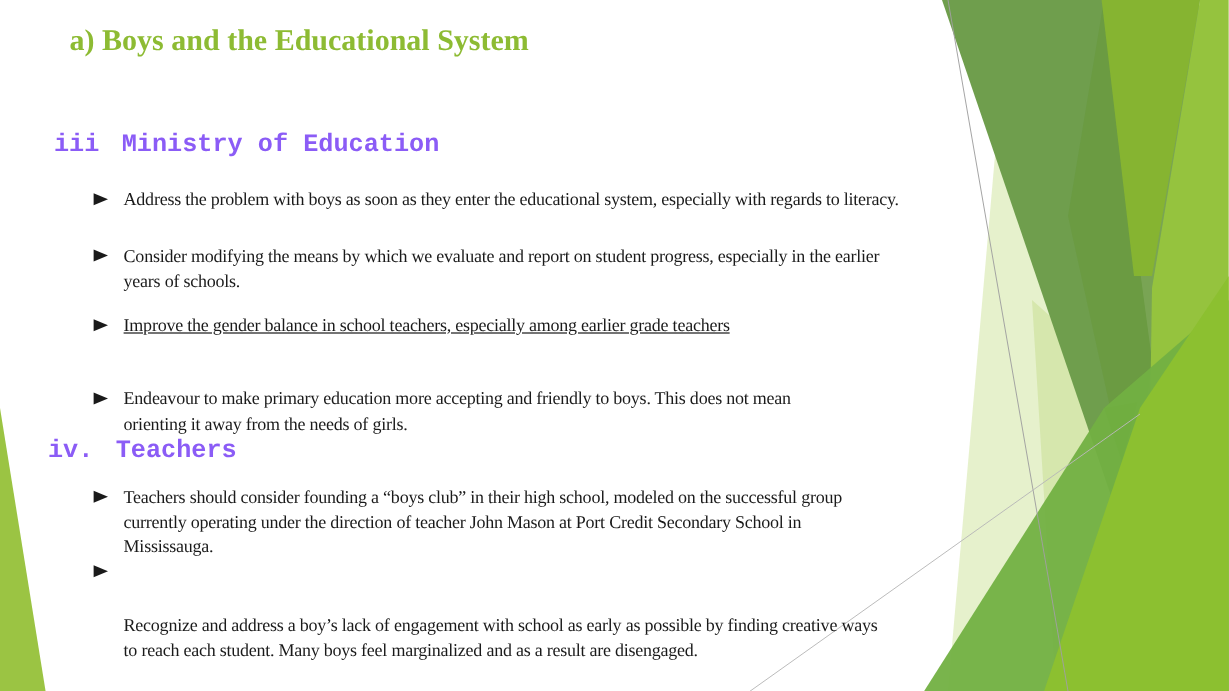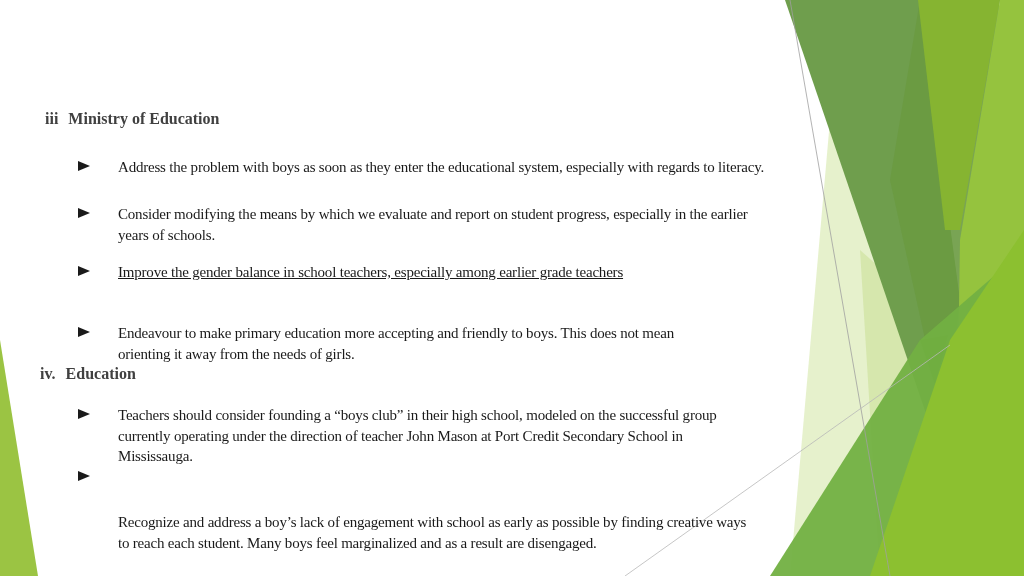--- a/index.html
+++ b/index.html
@@ -11,26 +11,26 @@
     }
     .deco { position: absolute; left: 0; top: 0; width: 1024px; height: 576px; pointer-events: none; }
     .title {
       position: absolute; left: 58px; top: 19px;
       font-family: "Liberation Serif", "DejaVu Serif", serif;
       font-weight: bold; font-size: 25px; line-height: 31px;
       color: #8dbb33;
     }
     .title div { white-space: nowrap; }
     .section-head {
-      position: absolute; font-weight: bold; font-size: 16px; color: #404040; white-space: nowrap;
+      position: absolute; font-weight: bold; font-size: 21px; color: #8b5cf6; white-space: nowrap; font-family: Liberation Mono, monospace;
     }
     .section-head .num { margin-right: 6px; }
     .bullet {
       position: absolute; left: 78px; width: 680px;
-      font-size: 15px; line-height: 20.5px; color: #1a1a1a; padding-left: 15px;
+      font-size: 15px; line-height: 20.5px; color: #1a1a1a;
     }
     .bullet .arrow {
       position: absolute; left: 0; top: 4px; width: 0; height: 0;
       border-top: 5.5px solid transparent; border-bottom: 5.5px solid transparent;
       border-left: 12px solid #1a1a1a;
     }
     .bullet .text { margin-left: 25px; display: block; letter-spacing: -0.2px; }
     .arrow-only {
       position: absolute; left: 78px; top: 471px; width: 0; height: 0;
       border-top: 5.5px solid transparent; border-bottom: 5.5px solid transparent;
@@ -56,20 +56,21 @@
   <polygon points="920,340 948,335 935,385" fill="#4e8d24"></polygon>
 
   <polygon points="920,340 1024,250 1024,576 770,576" fill="#72b042" opacity="0.95"></polygon>
   <polygon points="950,340 1024,230 1024,576 870,576" fill="#8cc030"></polygon>
 
   <line x1="790" y1="0" x2="890" y2="576" stroke="#a0a0a0" stroke-width="0.8"></line>
   <line x1="625" y1="576" x2="950" y2="345" stroke="#b8b8b8" stroke-width="0.8"></line>
 </svg>
 
 <div class="title">
+  <div>a)  Boys and the Educational System</div>
 </div>
 
 <div class="section-head" style="left:45px; top:110px;">
   <span class="num">iii</span>
   <span>Ministry of Education</span>
 </div>
 
 <div class="bullet" style="top:157px;">
   <span class="arrow"></span>
   <span class="text">Address the problem with boys as soon as they enter the educational system, especially with regards to literacy.</span>
@@ -82,21 +83,21 @@
   <span class="arrow"></span>
   <span class="text">Improve the gender balance in school teachers, especially among earlier grade teachers</span>
 </div>
 <div class="bullet" style="top:303px; width:620px;margin-top:20px;">
   <span class="arrow"></span>
   <span class="text">Endeavour to make primary education more accepting and friendly to boys. This does not mean orienting it away from the needs of girls.</span>
 </div>
 
 <div class="section-head" style="left:40px; top:365px;">
   <span class="num">iv.</span>
-  <span>Education</span>
+  <span>Teachers</span>
 </div>
 
 <div class="bullet" style="top:405px; width:665px;font-family:Liberation Serif, serif;">
   <span class="arrow"></span>
   <span class="text">Teachers should consider founding a “boys club” in their high school, modeled on the successful group currently operating under the direction of teacher John Mason at Port Credit Secondary School in Mississauga.</span>
 </div>
 <span class="arrow-only"></span>
 <div class="bullet" style="top:512px; width:665px;">
   <span class="text">Recognize and address a boy’s lack of engagement with school as early as possible by finding creative ways to reach each student. Many boys feel marginalized and as a result are disengaged.</span>
 </div>

